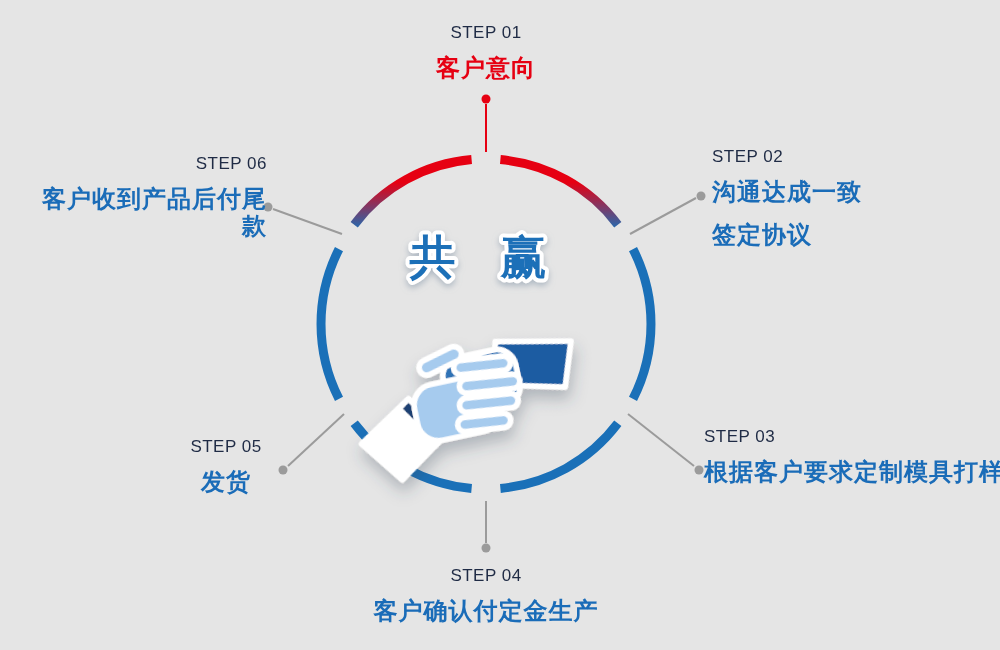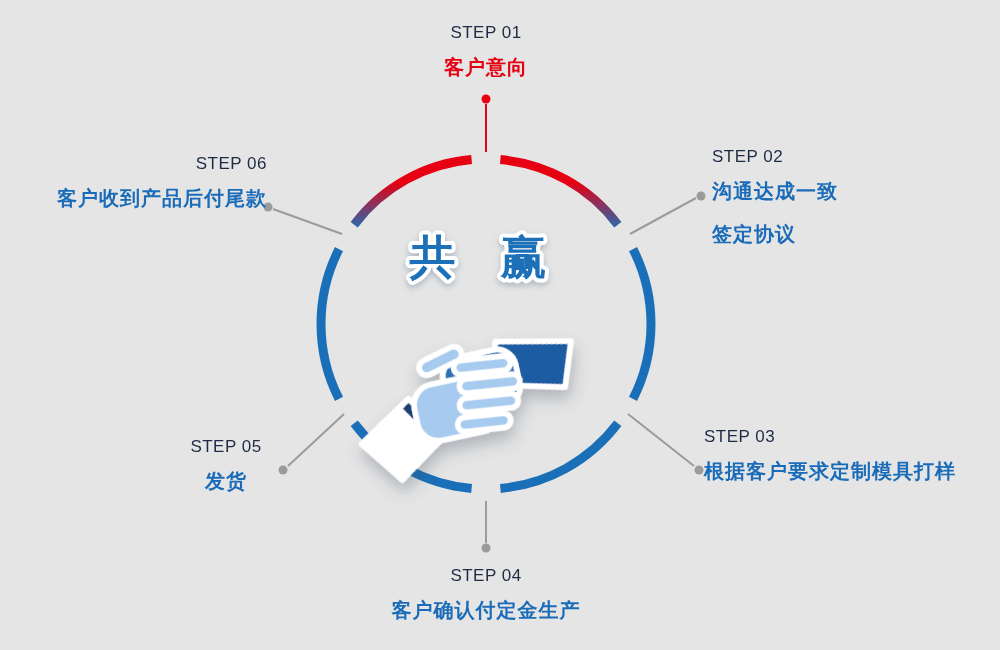--- a/index.html
+++ b/index.html
@@ -28,21 +28,21 @@
   .align-left   { text-align: left; }
   .align-right  { text-align: right; }
   .step-label {
     font-size: 17px;
     font-weight: 500;
     color: #1f2b45;
     letter-spacing: 0.5px;
     line-height: 18px;
   }
   .step-title {
-    font-size: 20px;
+    font-size: 24px;
     font-weight: 700;
     color: #1a6cb8;
     letter-spacing: 1px;
     line-height: 27px;
     margin-top: 12px;
   }
   .step-title + .step-title {
     margin-top: 16px;
   }
   .title-red {

